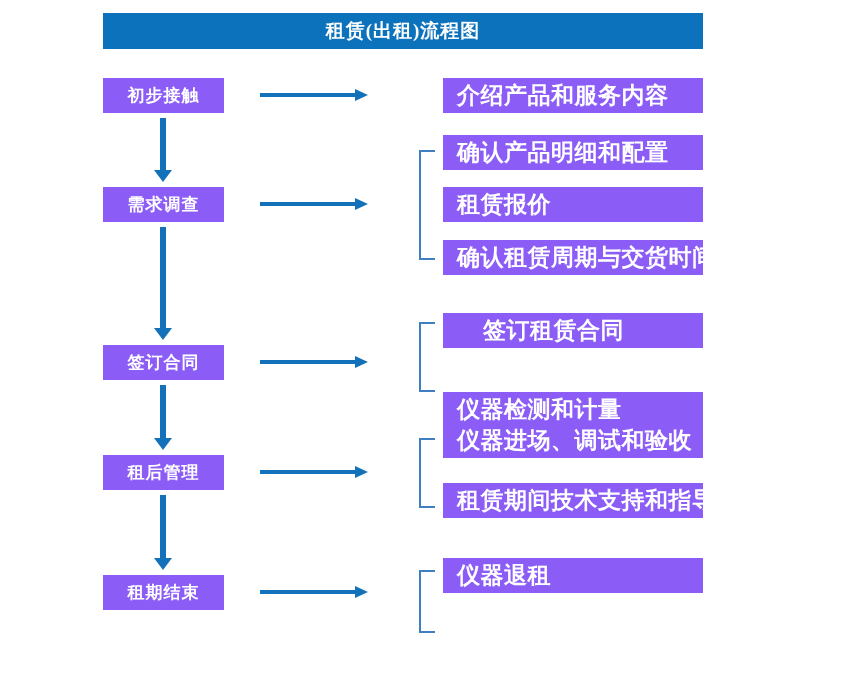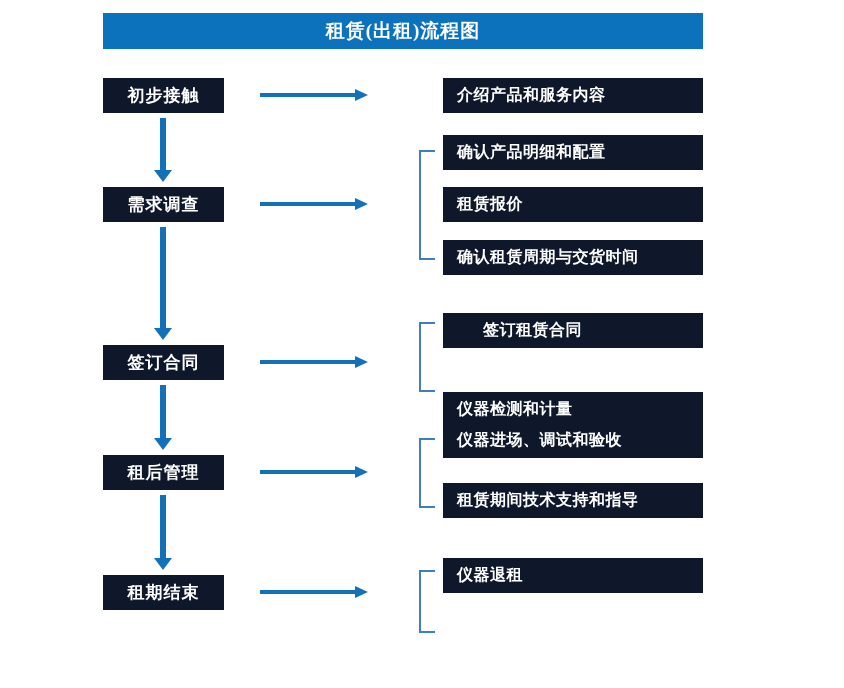--- a/index.html
+++ b/index.html
@@ -33,21 +33,21 @@
     align-items: center;
     justify-content: center;
     font-size: 19px;
     font-weight: bold;
     letter-spacing: 1px;
   }
 
   
   .node {
     position: absolute;
-    background: #0f172a;
+    background: #8b5cf6;
     color: #ffffff;
     display: flex;
     align-items: center;
     font-weight: bold;
     white-space: nowrap;
   }
   .node.stage {
     left: 103px;
     width: 121px;
     height: 35px;
@@ -55,21 +55,21 @@
     font-size: 17px;
     letter-spacing: 1px;
   }
   .node.detail {
     left: 443px;
     width: 260px;
     height: 35px;
     justify-content: flex-start;
     padding-left: 14px;
     box-sizing: border-box;
-    font-size: 16px;
+    font-size: 23px;
     letter-spacing: 0.5px;
   }
 
   
   .h-arrow {
     position: absolute;
     height: 12px;
     width: 108px;
   }
   .h-arrow .shaft {

